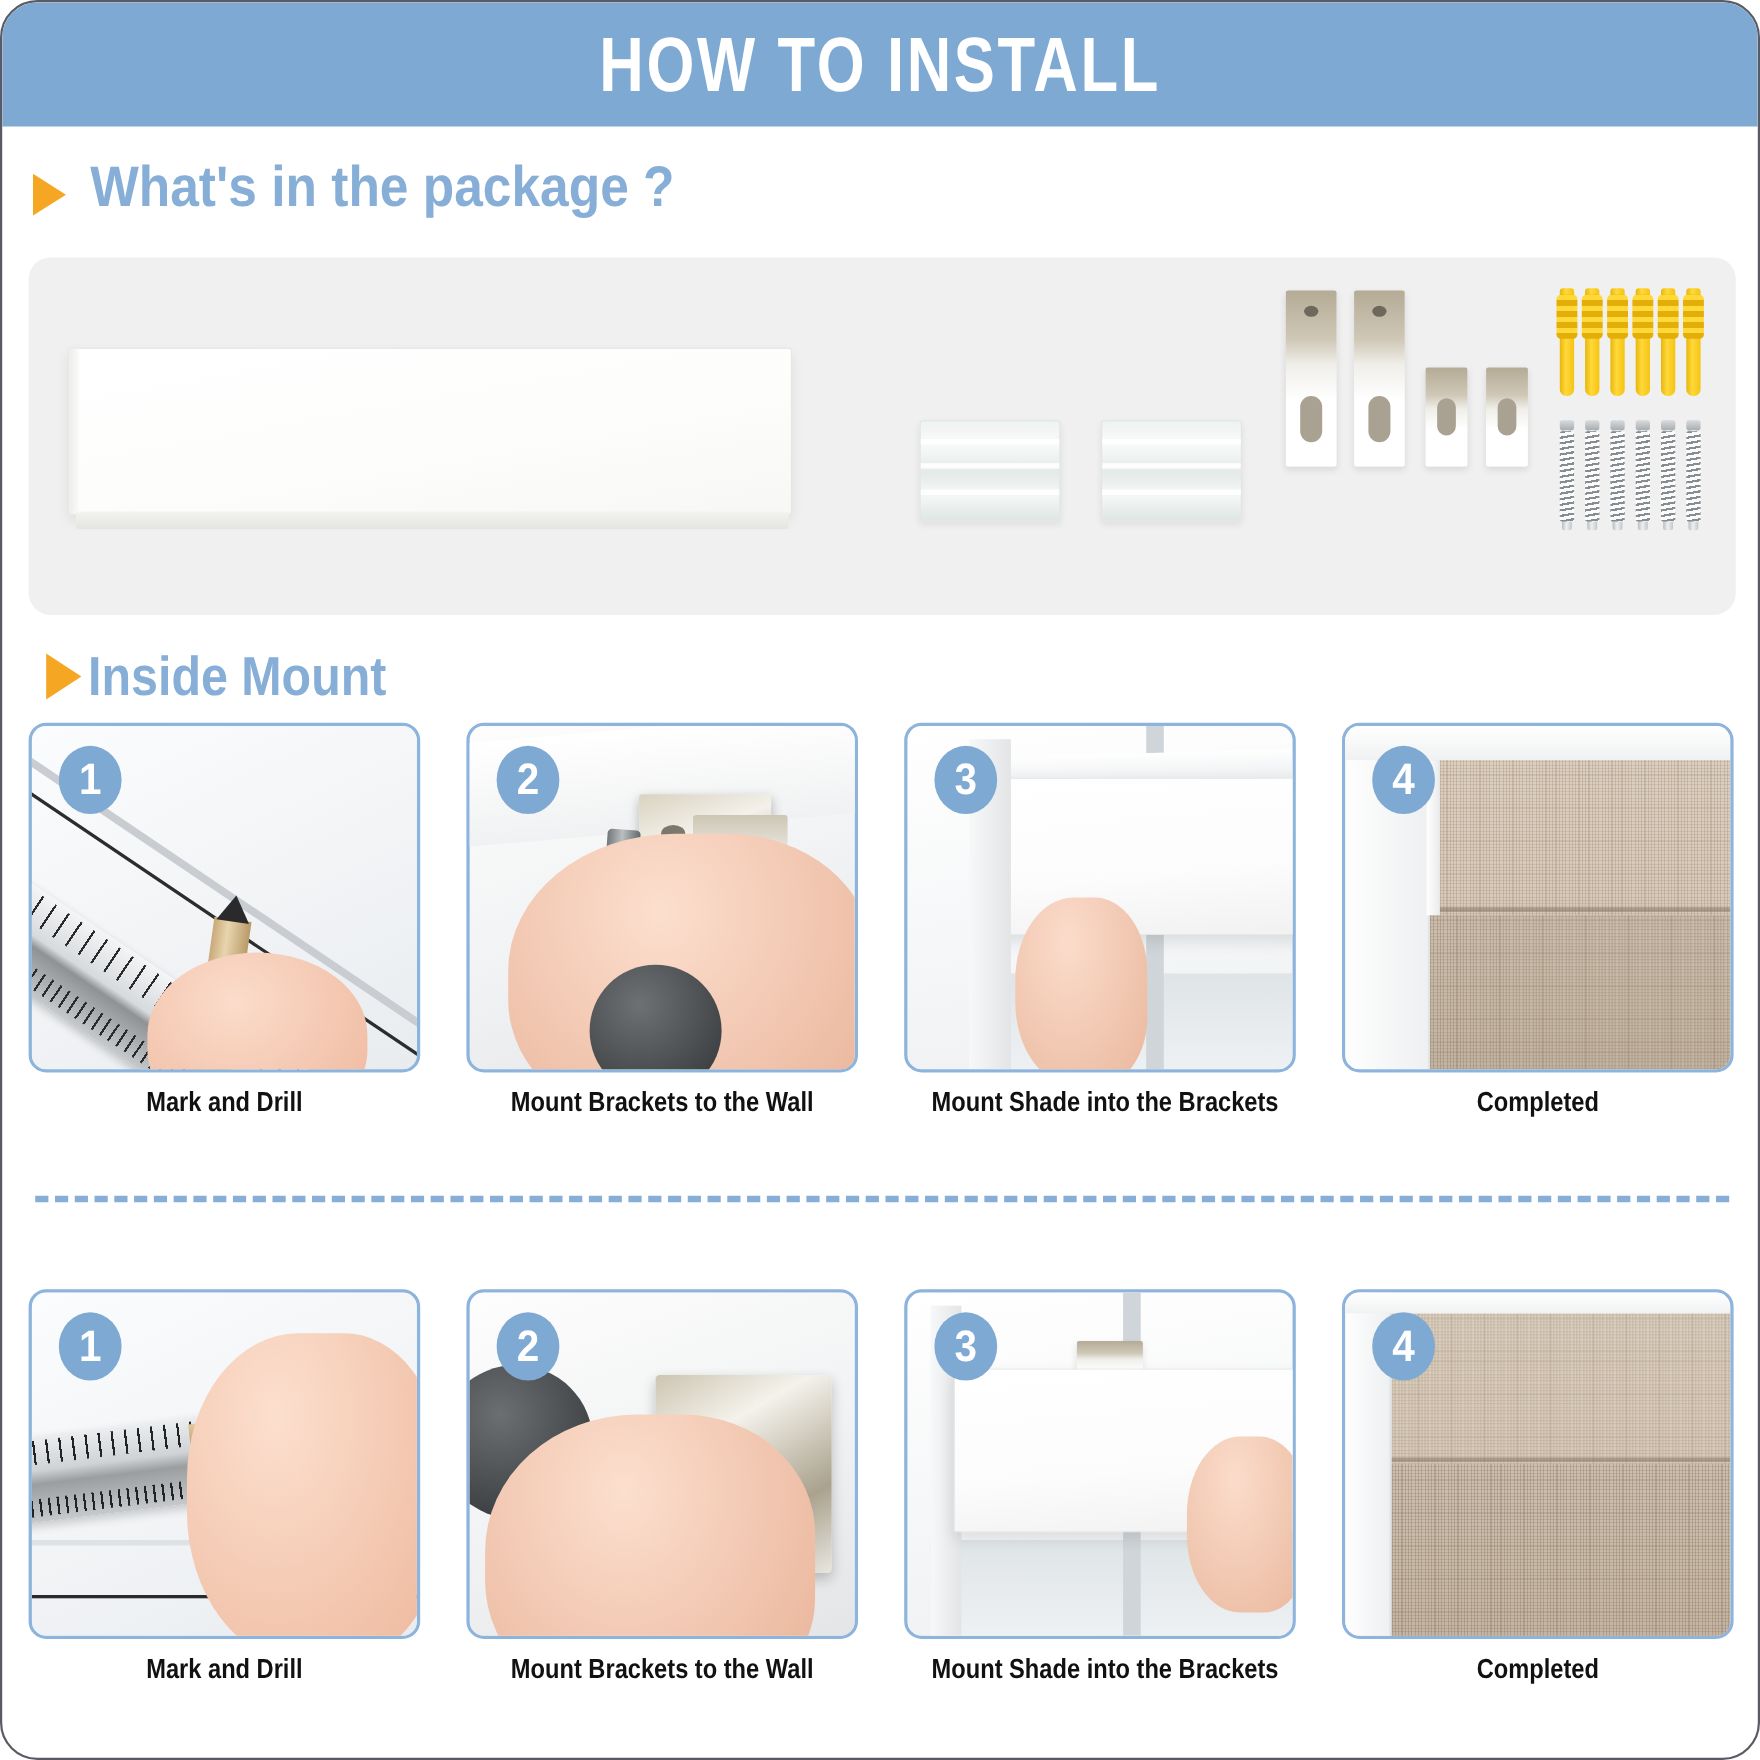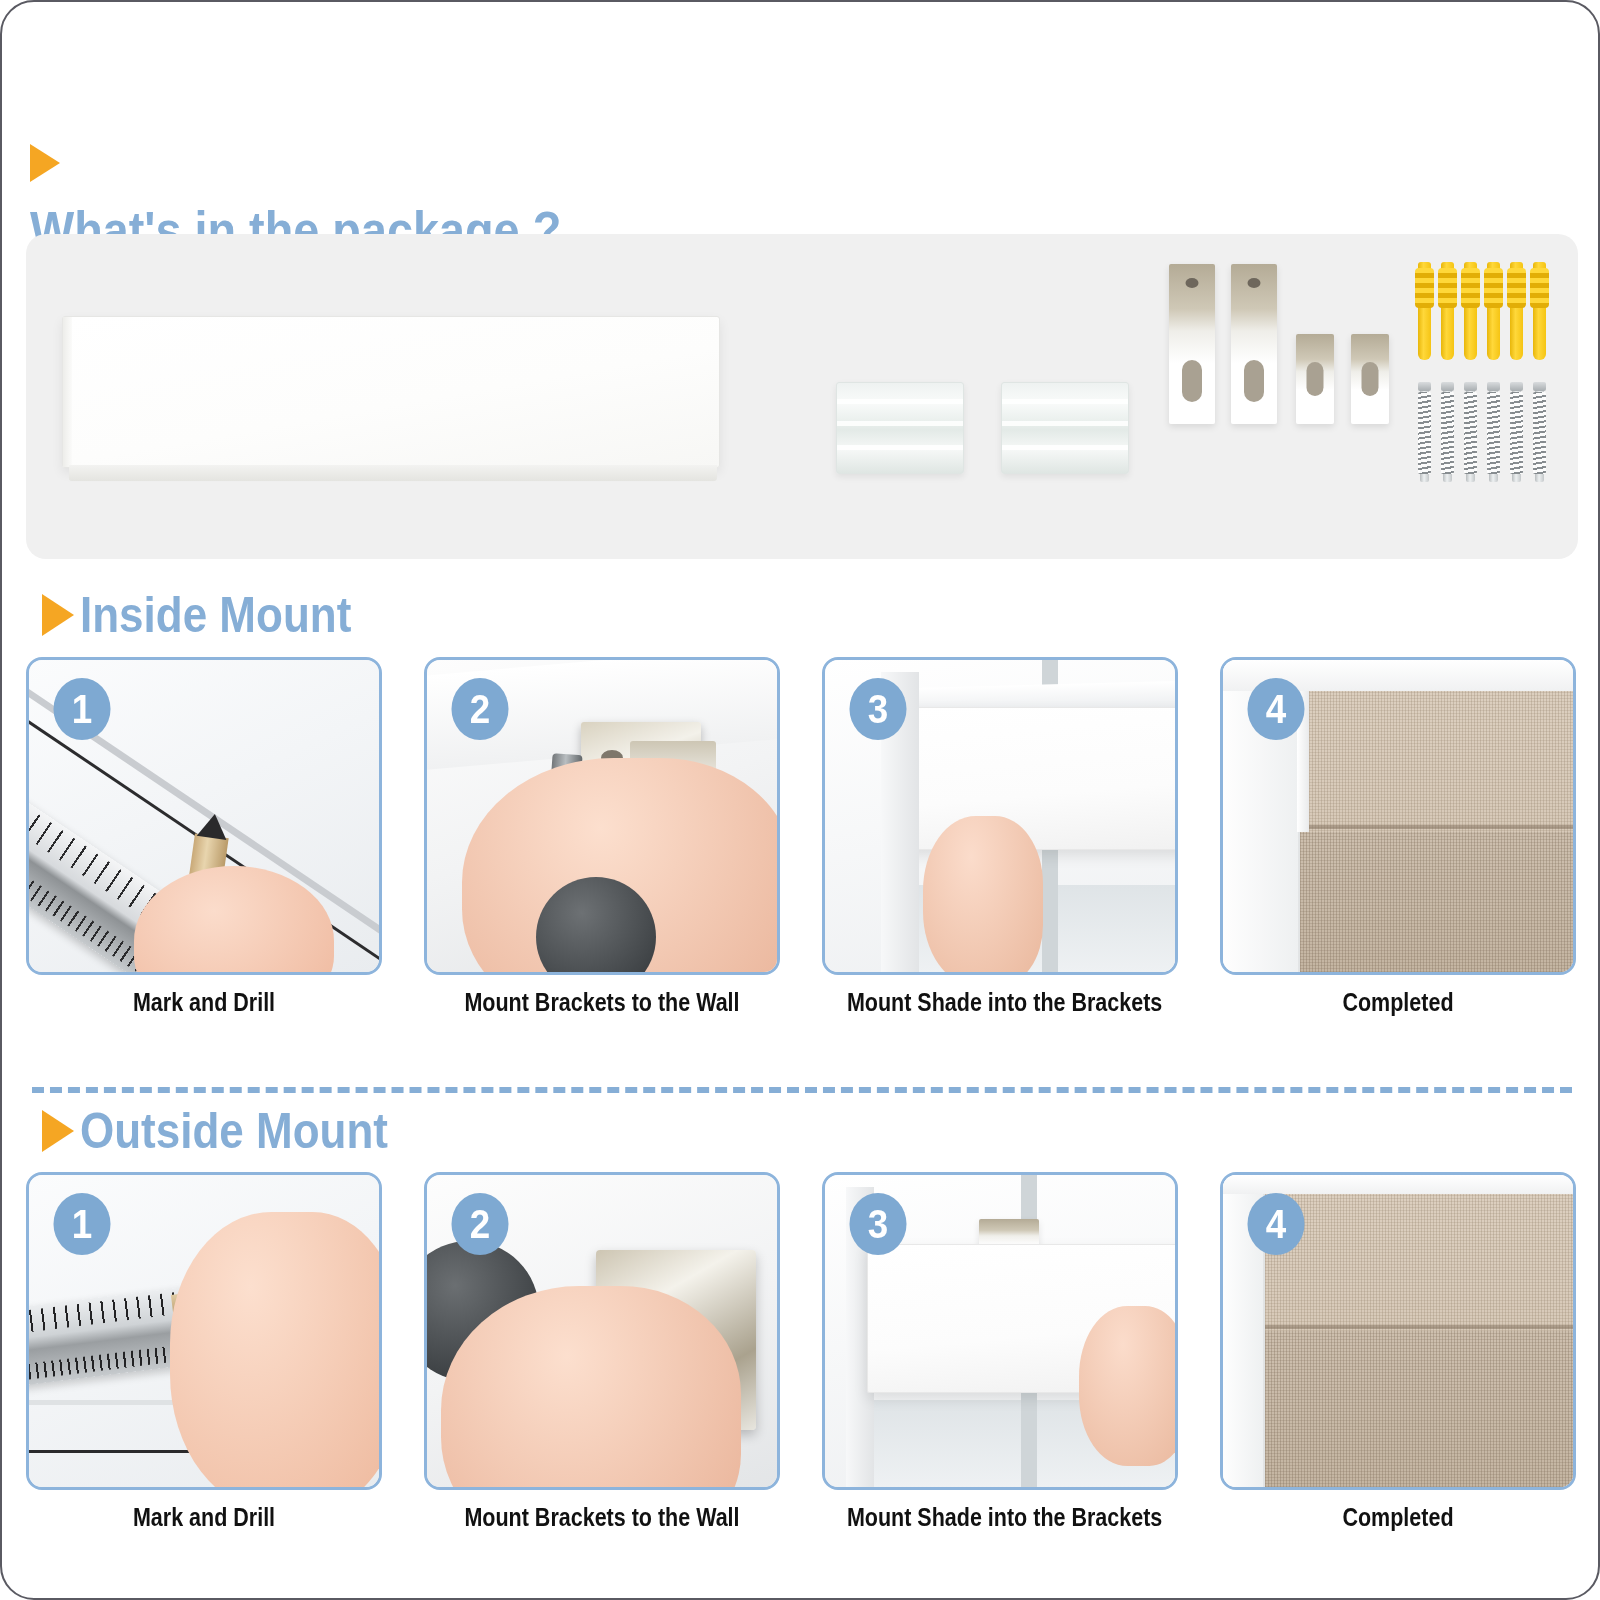--- a/index.html
+++ b/index.html
@@ -34,21 +34,21 @@
     transform: scaleX(0.80);
     transform-origin: center;
     white-space: nowrap;
     line-height: 1;
   }
 
   
   .pkg-head {
     position: absolute; left: 28px; top: 142_px;
   }
-  .pkg-head { top: 142px; display: flex; align-items: flex-start; gap: 22px; flex-direction: column; }
+  .pkg-head { top: 142px; display: flex; align-items: flex-end; gap: 22px; }
   .tri {
     width: 0; height: 0;
     border-top: 19px solid transparent;
     border-bottom: 19px solid transparent;
     border-left: 30px solid #f5a623;
     flex: none;
   }
   .tri.sm {
     border-top-width: 21px; border-bottom-width: 21px; border-left-width: 32px;
   }
@@ -376,20 +376,23 @@
   .sc-rail-edge {
     position:absolute; left:21%; top:10%; width:12px; height:45%;
     background: linear-gradient(90deg,#ffffff,#e9eaeb);
   }
 </style>
 </head>
 <body>
 
 <div class="page">
 
+  <div class="banner">
+    <div class="banner-title">HOW TO INSTALL</div>
+  </div>
 
   <div class="pkg-head">
     <span class="tri"></span>
     <span class="pkg-head-text">What's in the package ?</span>
   </div>
 
   <div class="pkg-panel">
 
     <div class="headrail"></div>
 
@@ -501,24 +504,20 @@
           <div class="sc-jamb-top"></div>
           <div class="sc-rail-edge"></div>
         </div>
       </div>
       <div class="caption">Completed</div>
     </div>
   </div>
 
   <div class="divider"></div>
 
-  <div class="mount-head" style="left:24px; top:1104px">
-    <span class="tri sm"></span>
-    <span class="label">Outside Mount</span>
-  </div>
 
   <div class="row" style="top:1170px; height:390px">
 
     <div class="cell" style="left:0">
       <div class="thumb">
         <div class="badge">1</div>
         <div class="scene">
           <div class="sc-wall-a"></div>
           <div class="sc-line-h" style="top:72%; background:#dfe2e4; height:5px"></div>
           <div class="sc-line-h" style="top:88%"></div>

